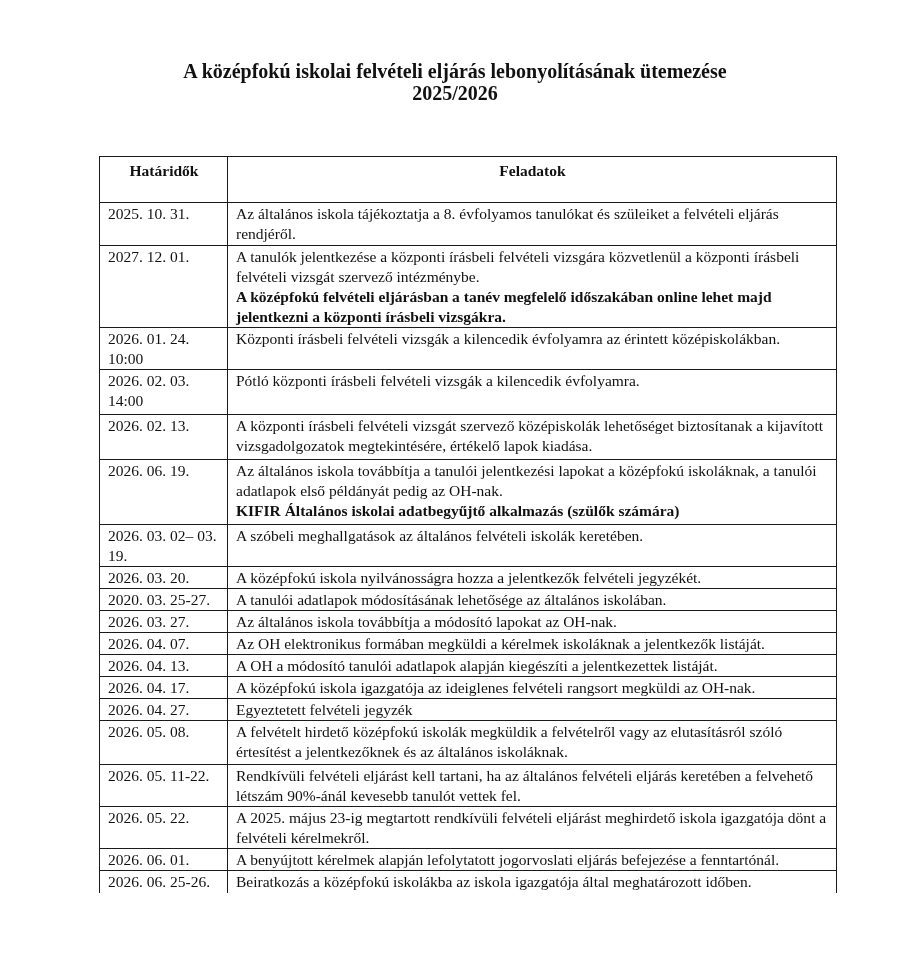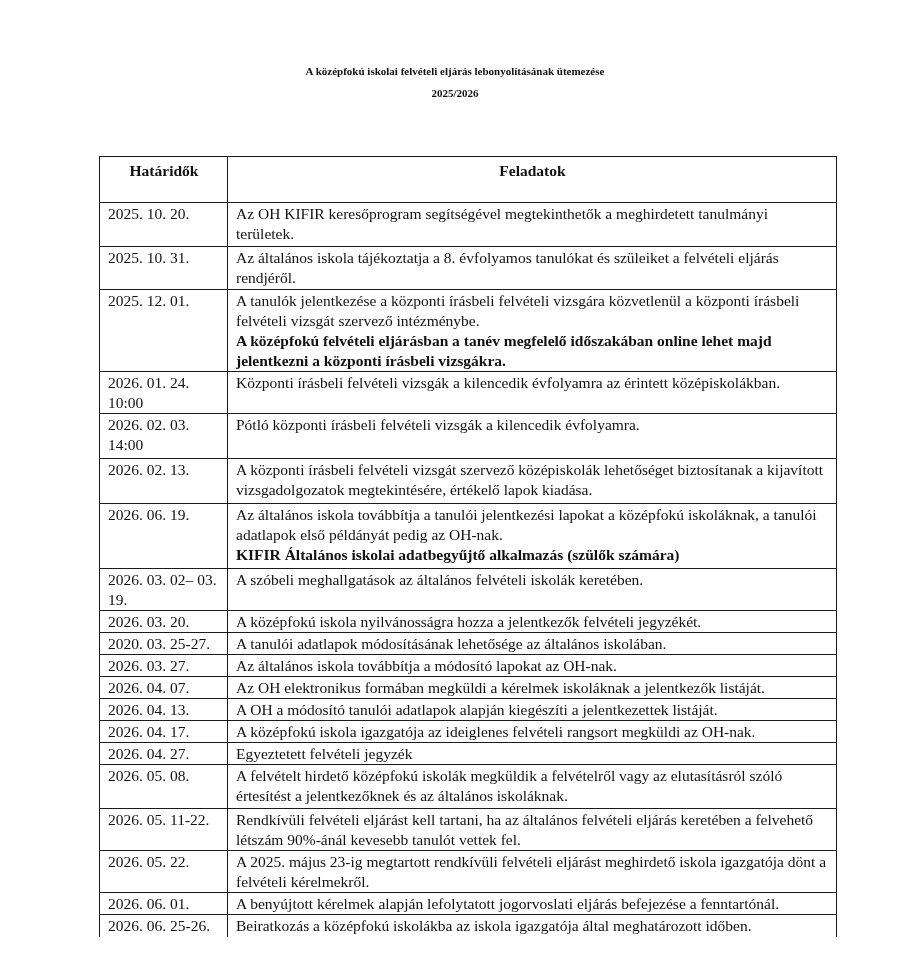--- a/index.html
+++ b/index.html
@@ -3,21 +3,21 @@
 <meta charset="utf-8">
 <style>
   html, body { margin: 0; padding: 0; background: #ffffff; }
   body {
     width: 910px; height: 962px; position: relative; overflow: hidden;
     font-family: "Liberation Serif", "DejaVu Serif", serif;
     color: #111;
   }
   .title {
     position: absolute; left: 0; width: 910px; top: 60px;
-    text-align: center; font-weight: bold; font-size: 11px; line-height: 22px;
+    text-align: center; font-weight: bold; font-size: 20px; line-height: 22px;
   }
   .tbl {
     position: absolute; left: 99px; top: 156px; width: 737px;
     border-collapse: collapse; table-layout: fixed;
     font-size: 15.5px; line-height: 20px;
   }
   .tbl td, .tbl th {
     border: 1.3px solid #1a1a1a;
     vertical-align: top; padding: 1px 7px 0 8px;
   }
@@ -40,30 +40,26 @@
       <col class="c1">
       <col class="c2">
     </colgroup>
   <thead>
     <tr>
       <th>Határidők</th>
       <th>Feladatok</th>
     </tr>
   </thead>
   <tbody id="tbody">
-      <tr style="height: 44px;">
-        <td>2025. 10. 20.</td>
-        <td><span>Az OH KIFIR keresőprogram segítségével megtekinthetők a meghirdetett tanulmányi területek.</span></td>
-      </tr>
       <tr style="height: 43px;">
         <td>2025. 10. 31.</td>
         <td><span>Az általános iskola tájékoztatja a 8. évfolyamos tanulókat és szüleiket a felvételi eljárás rendjéről.</span></td>
       </tr>
       <tr style="height: 82px;">
-        <td>2025. 12. 01.</td>
+        <td>2027. 12. 01.</td>
         <td><span>A tanulók jelentkezése a központi írásbeli felvételi vizsgára közvetlenül a központi írásbeli felvételi vizsgát szervező intézménybe.</span><div class="b">A középfokú felvételi eljárásban a tanév megfelelő időszakában online lehet majd jelentkezni a központi írásbeli vizsgákra.</div></td>
       </tr>
       <tr style="height: 40px;">
         <td>2026. 01. 24. 10:00</td>
         <td><span>Központi írásbeli felvételi vizsgák a kilencedik évfolyamra az érintett középiskolákban.</span></td>
       </tr>
       <tr style="height: 45px;">
         <td>2026. 02. 03. 14:00</td>
         <td><span>Pótló központi írásbeli felvételi vizsgák a kilencedik évfolyamra.</span></td>
       </tr>

